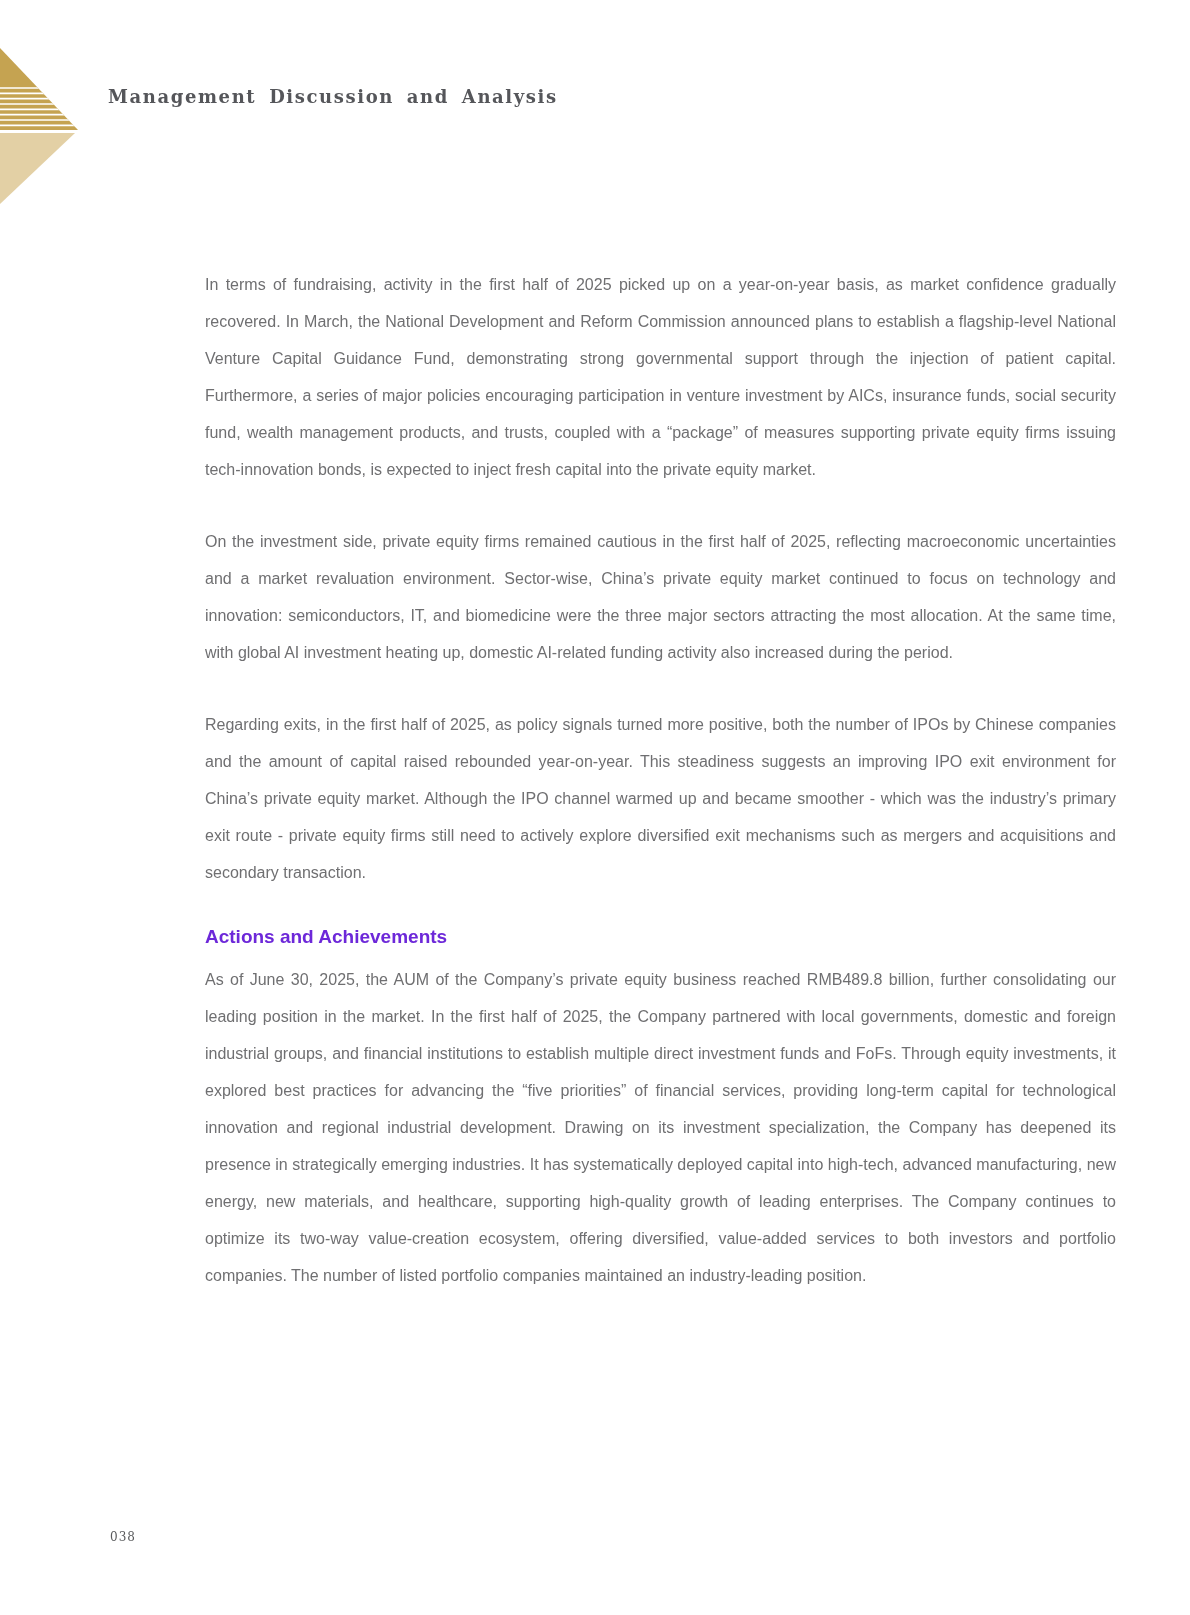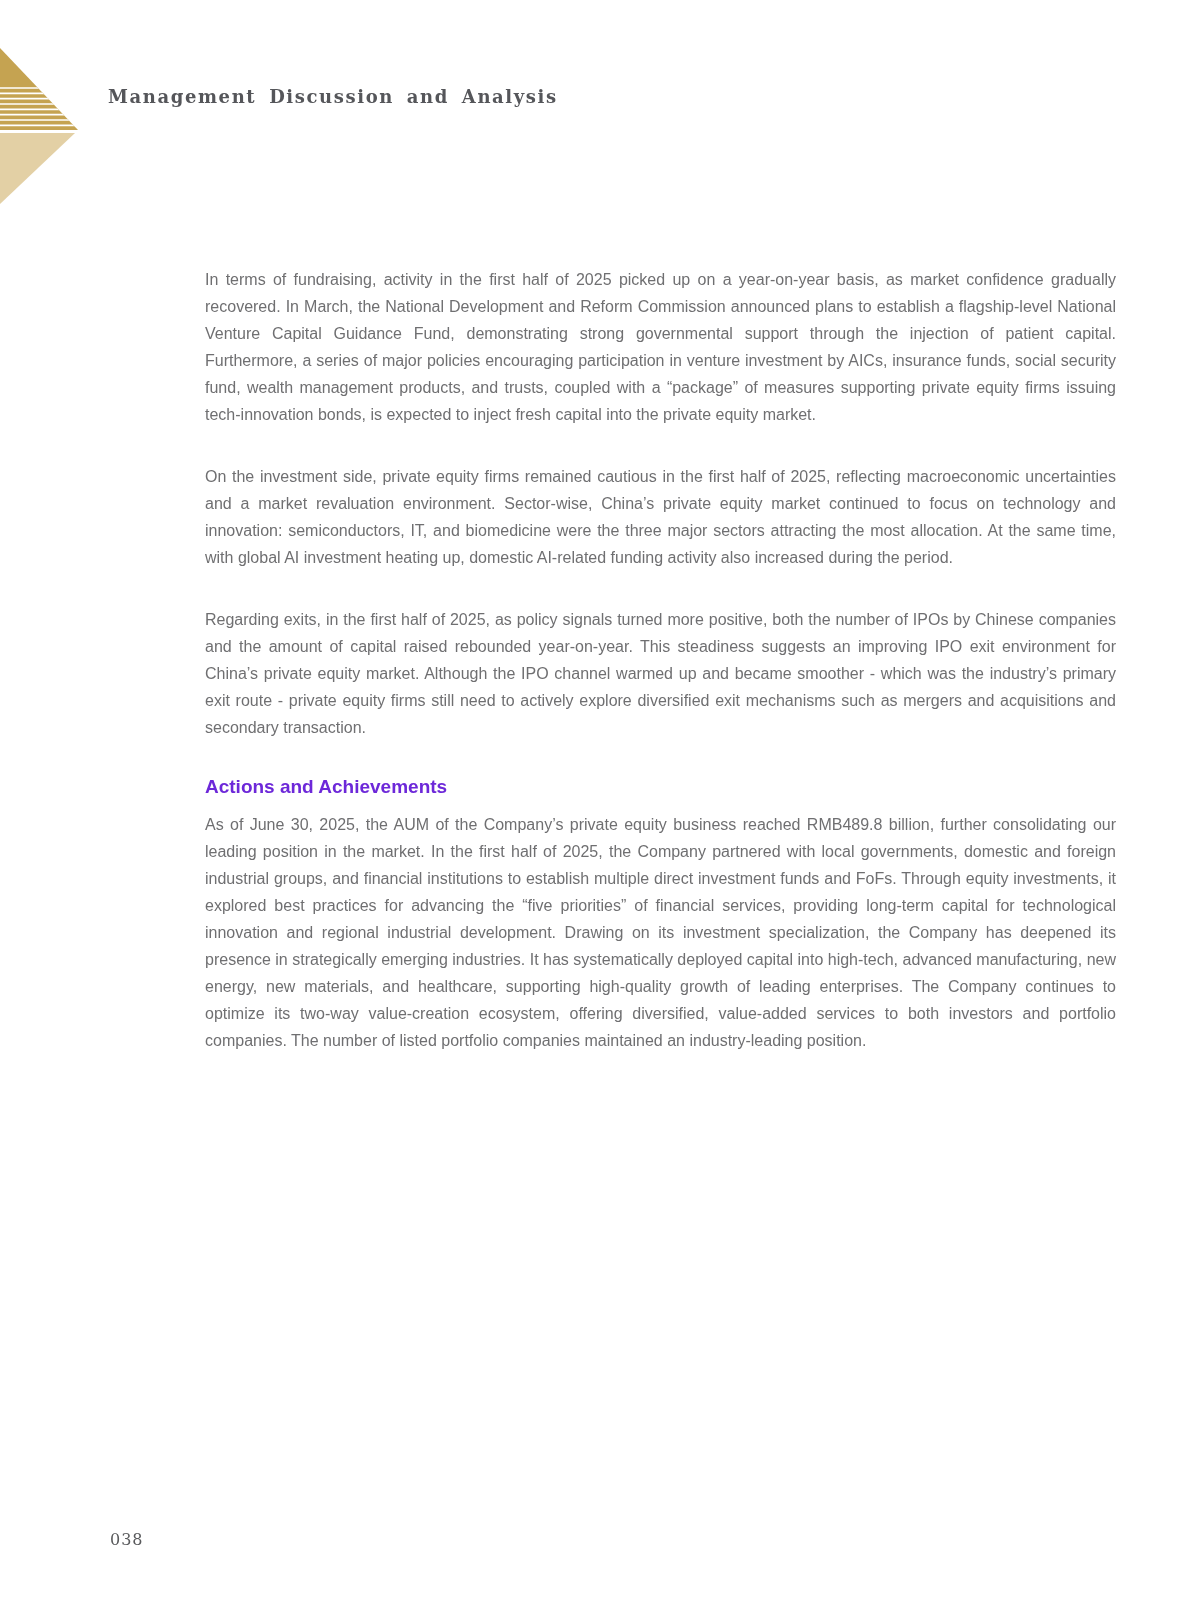--- a/index.html
+++ b/index.html
@@ -36,37 +36,37 @@
   }
   .content {
     position: absolute;
     left: 205px;
     top: 266px;
     width: 911px;
   }
   .content p {
     margin: 0 0 35px 0;
     font-size: 16px;
-    line-height: 27px;
+    line-height: 37px;
     text-align: justify;
     color: #6F6F71;
     font-weight: 400;
   }
   .section-heading {
     margin: 30px 0 13px 0;
     font-size: 19px;
     font-weight: 700;
     color: #6d28d9;
   }
   .page-number {
     position: absolute;
     left: 110px;
     top: 1530px;
     font-family: "DejaVu Serif", serif;
-    font-size: 16px;
+    font-size: 12px;
     letter-spacing: 1px;
     color: #595A5C;
   }
 </style>
 </head>
 <body>
 
 <div class="page">
 
   <svg class="corner-decoration" viewBox="0 0 80 160" width="80" height="160" aria-hidden="true">

